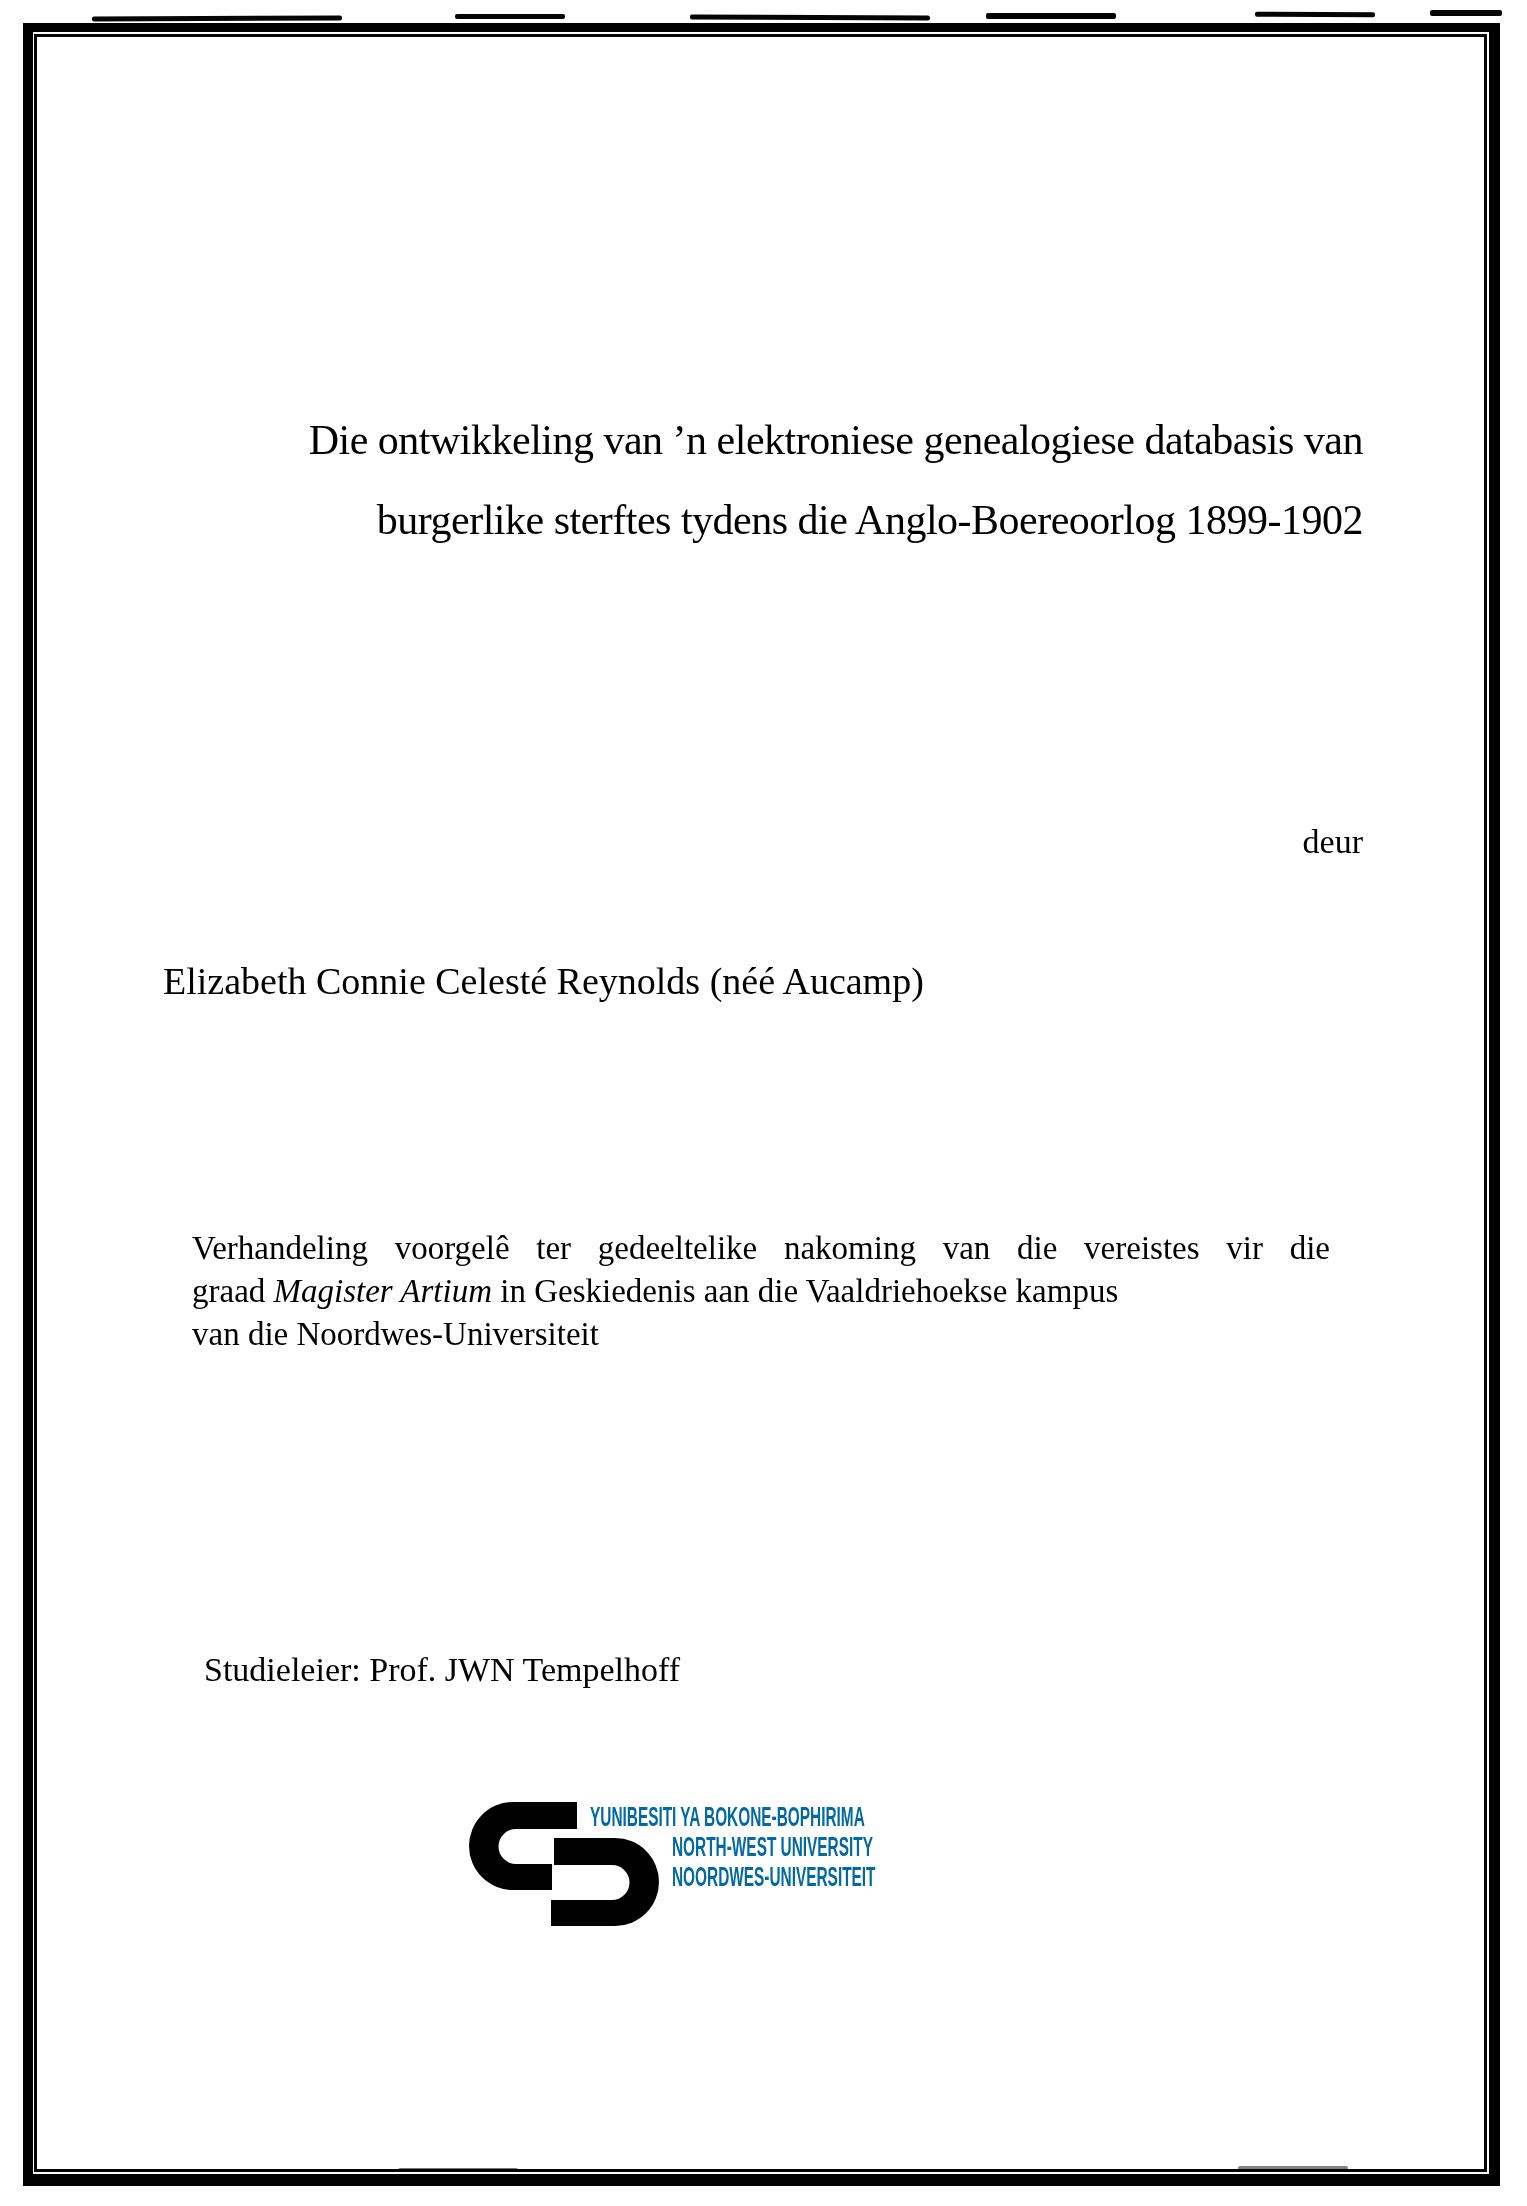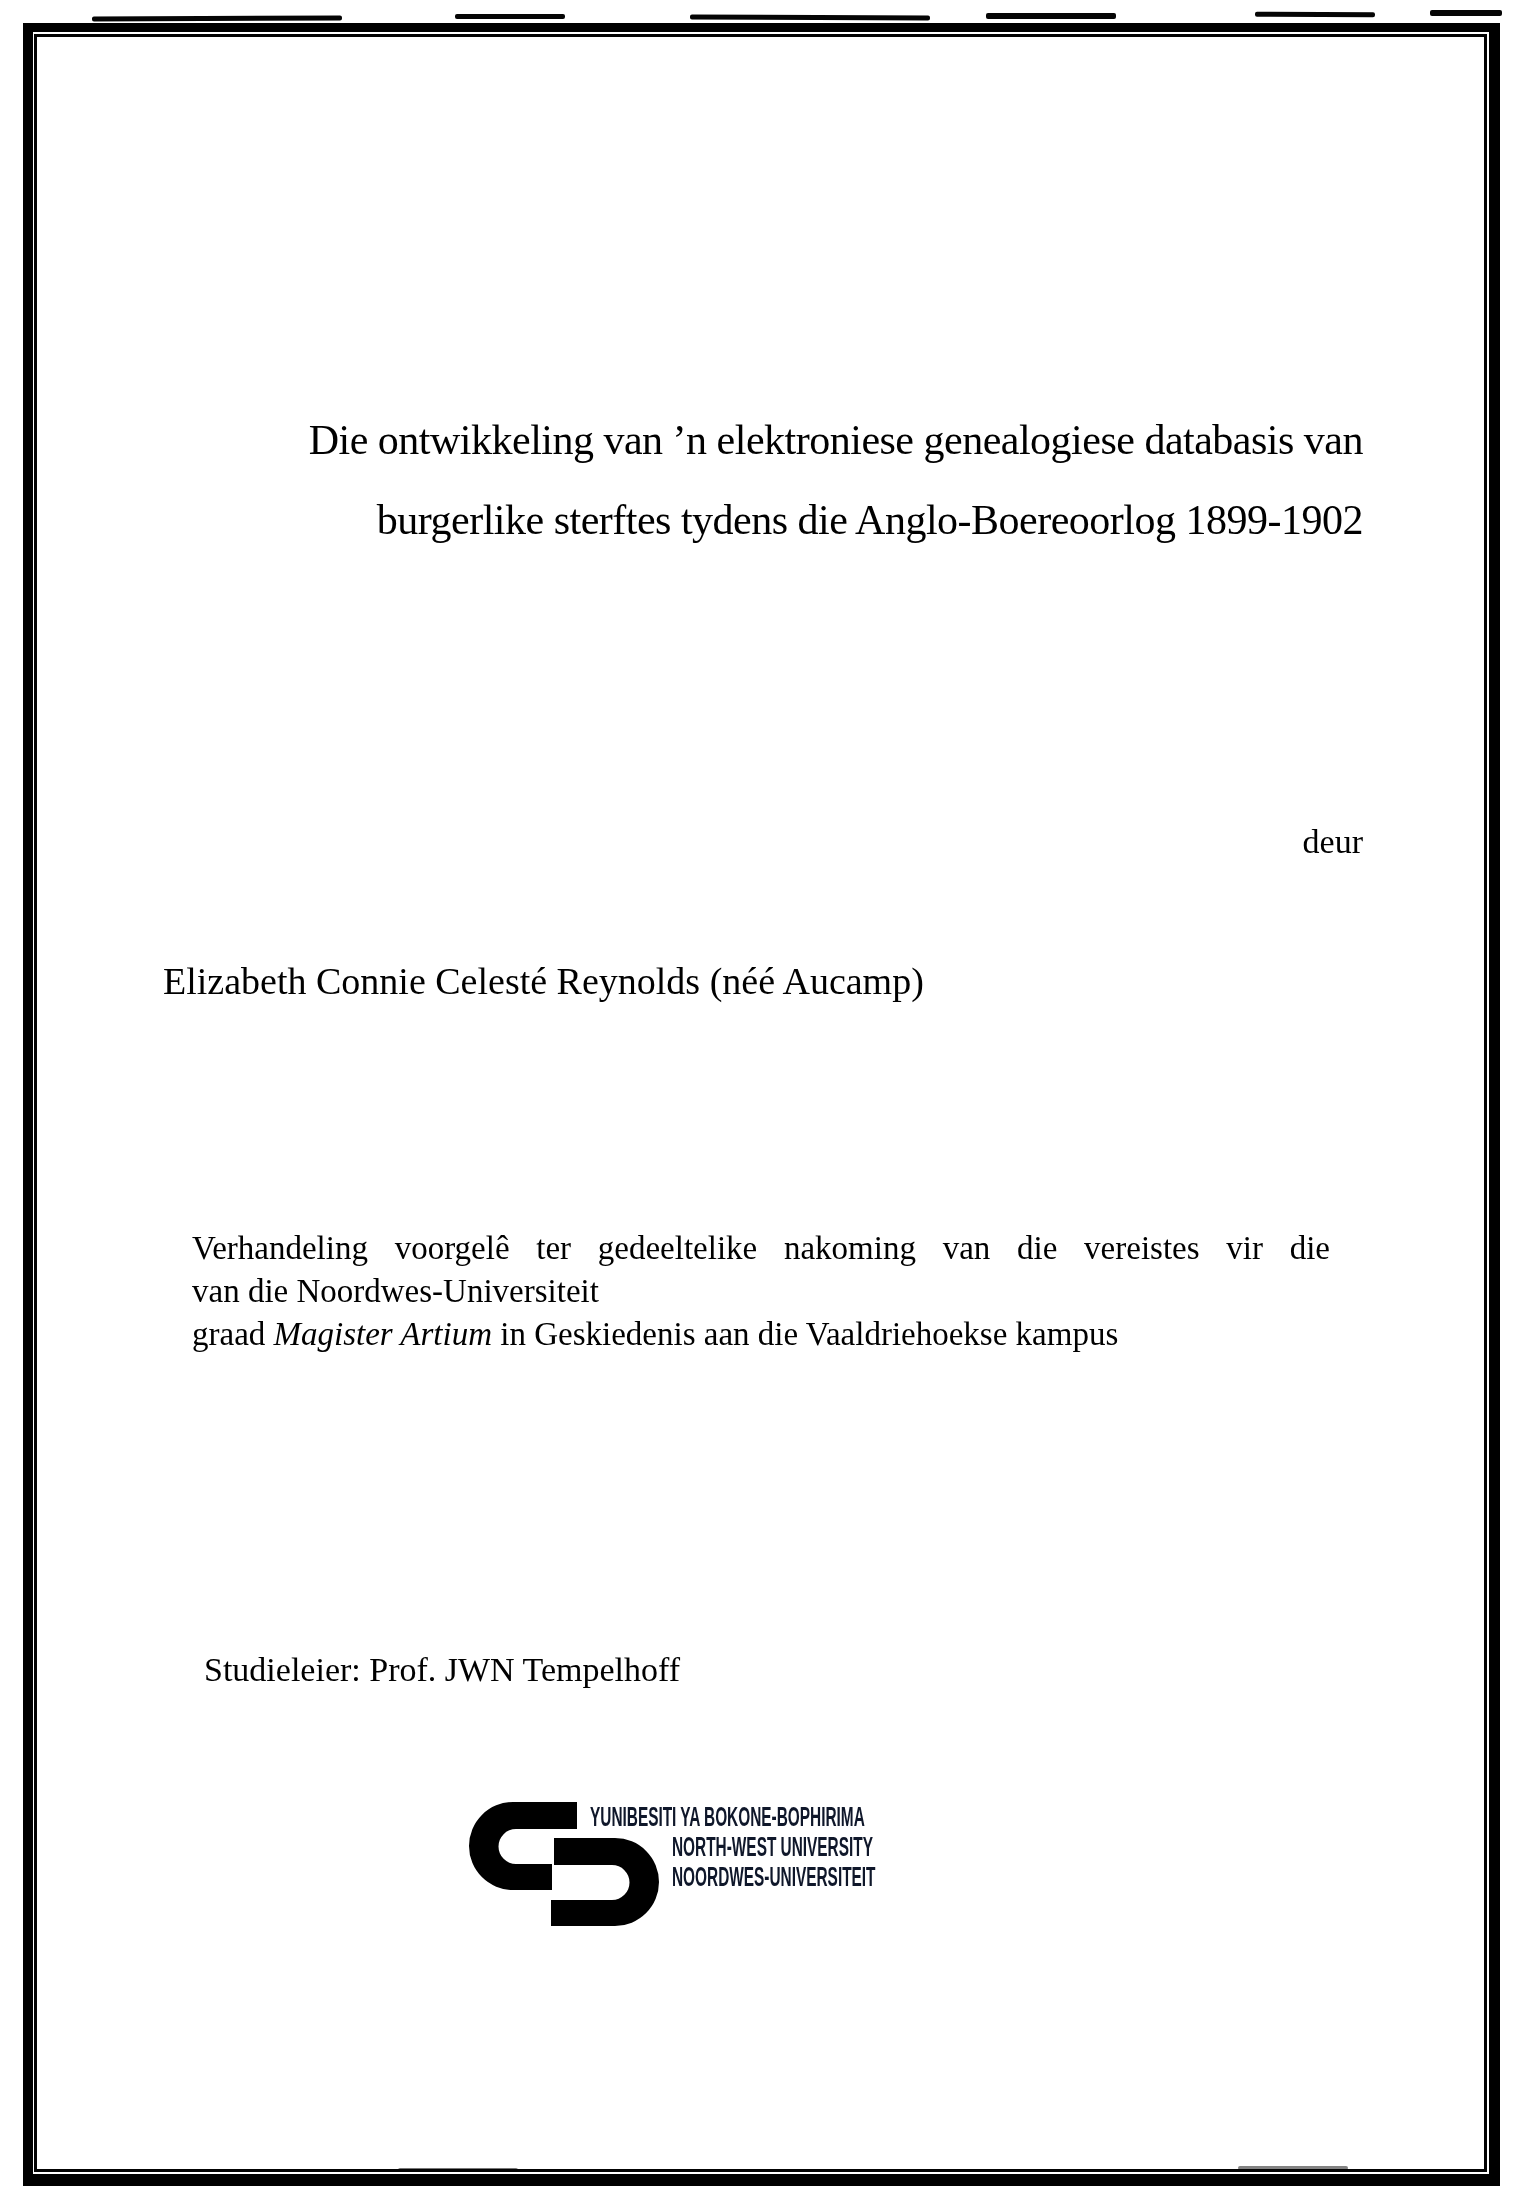--- a/index.html
+++ b/index.html
@@ -50,21 +50,21 @@
     position:absolute;left:192px;top:1652px;width:900px;
     font-size:34px;line-height:35px;margin-left:12px;
   }
   .logo-row{
     position:absolute;left:468px;top:1802px;width:520px;height:135px;
   }
   .logo-mark{position:absolute;left:0;top:0;}
   .uni-names{
     position:absolute;left:122px;top:0;
     font-family:"Liberation Sans", sans-serif;font-weight:700;
-    font-size:27px;line-height:30px;white-space:nowrap;color:#0f172a;
+    font-size:27px;line-height:30px;white-space:nowrap;color:#0369a1;
   }
   .uni-names .nline{transform:scaleX(.57);transform-origin:0 50%;}
   .uni-names .ind{margin-left:82px;}
 </style>
 </head>
 <body>
 
 <div class="streak s1"></div>
 <div class="streak s2"></div>
 <div class="streak s3"></div>
@@ -81,22 +81,22 @@
   <div>Die ontwikkeling van ’n elektroniese genealogiese databasis van</div>
   <div>burgerlike sterftes tydens die Anglo-Boereoorlog 1899-1902</div>
 </div>
 
 <div class="byline">deur</div>
 
 <div class="author-line">Elizabeth Connie Celesté Reynolds (néé Aucamp)</div>
 
 <div class="submission">
   <div class="just">Verhandeling voorgelê ter gedeeltelike nakoming van die vereistes vir die</div>
+  <div><span>graad </span><span class="ital">Magister Artium</span><span> in Geskiedenis aan die Vaaldriehoekse kampus</span></div>
   <div>van die Noordwes-Universiteit</div>
-  <div><span>graad </span><span class="ital">Magister Artium</span><span> in Geskiedenis aan die Vaaldriehoekse kampus</span></div>
 </div>
 
 <div class="supervisor-block">
   <div>Studieleier: Prof. JWN Tempelhoff</div>
 </div>
 
 <div class="logo-row">
   <svg class="logo-mark" width="192" height="124" viewBox="0 0 192 124">
     <path fill="#000" d="M 109 0 H 45 A 44 44 0 0 0 45 88 H 84 V 62 H 48 A 17.5 17.5 0 0 1 48 27 H 109 Z"></path>
     <path fill="#000" d="M 86 36 H 147 A 44 44 0 0 1 147 124 H 83 V 98 H 144 A 17.5 17.5 0 0 0 144 63 H 86 Z"></path>

